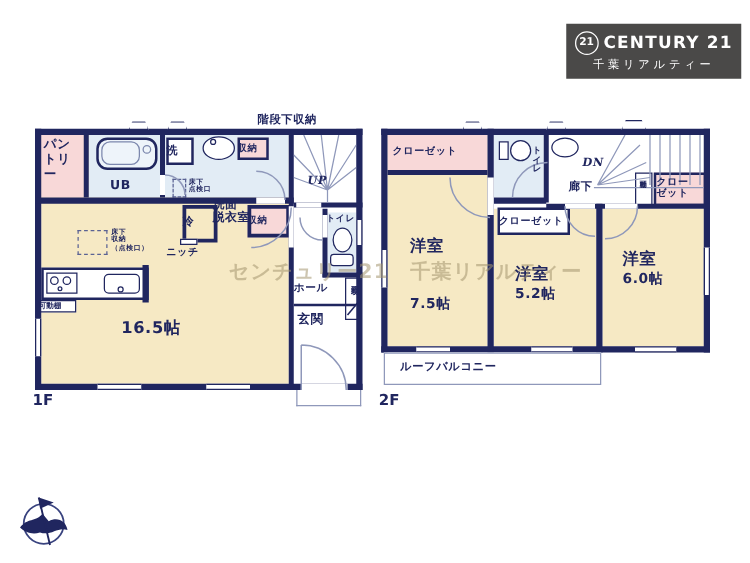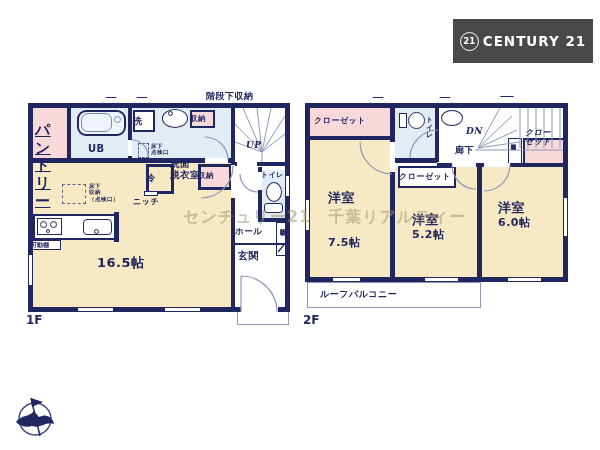--- a/index.html
+++ b/index.html
@@ -162,21 +162,21 @@
       <path d="M132,140 A16,16 0 0 1 148,156"></path>
       <path d="M360,142 A32,32 0 0 0 392,174"></path>
       <path d="M438,130 A28,28 0 0 0 410,158"></path>
       <path d="M452,165 A24,24 0 0 0 476,189"></path>
       <path d="M510,165 A26,26 0 0 1 484,191"></path>
       <path d="M278,252 L288,240" stroke="#20265f"></path>
     </g>
   </svg>
 
   <div class="lbl" style="left:206px;top:91px;width:72px;font-size:9px;">階段下収納</div>
-  <div class="lbl" style="left:35px;top:122px;width:30px;font-size:15px;text-decoration:underline;">パン
+  <div class="lbl" style="left:35px;top:110px;width:30px;font-size:10px;">パン
 トリー</div>
   <div class="lbl" style="left:88px;top:143px;width:24px;font-size:10px;">UB</div>
   <div class="lbl" style="left:133px;top:116px;width:22px;font-size:9px;">洗</div>
   <div class="lbl" style="left:190px;top:115px;width:25px;font-size:7.5px;">収納</div>
   <div class="lbl" style="left:170px;top:131px;width:48px;font-size:9.5px;margin-top:27px;">洗面
 脱衣室</div>
   <div class="lbl left" style="left:151px;top:143px;width:30px;font-size:5.5px;">床下
 点検口</div>
   <div class="lbl italic" style="left:246px;top:140px;width:24px;font-size:9px;">UP</div>
   <div class="lbl" style="left:146px;top:173px;width:28px;font-size:9px;">冷</div>
@@ -191,39 +191,40 @@
   <div class="lbl" style="left:235px;top:226px;width:40px;font-size:8.5px;">ホール</div>
   <div class="vlbl" style="left:278px;top:224px;font-size:6px;letter-spacing:0;">下駄箱</div>
   <div class="lbl" style="left:238px;top:250px;width:46px;font-size:10px;">玄関</div>
   <div class="floorlbl" style="left:26px;top:313px;">1F</div>
 
   <div class="lbl" style="left:314px;top:116px;width:72px;font-size:8px;">クローゼット</div>
   <div class="vlbl" style="left:424px;top:111px;font-size:7px;letter-spacing:0;">トイレ</div>
   <div class="lbl italic" style="left:466px;top:126px;width:24px;font-size:9px;">DN</div>
   <div class="lbl" style="left:455px;top:145px;width:32px;font-size:9px;">廊下</div>
   <div class="vlbl" style="left:511px;top:140px;font-size:5.5px;letter-spacing:0;">可動棚</div>
-  <div class="lbl" style="left:525px;top:128px;width:51px;font-size:8px;font-style:italic;">クロー
+  <div class="lbl" style="left:525px;top:141px;width:51px;font-size:8px;">クロー
 ゼット</div>
   <div class="lbl" style="left:399px;top:172px;width:56px;font-size:8px;">クローゼット</div>
   <div class="lbl" style="left:328px;top:190px;width:46px;font-size:13px;">洋室</div>
   <div class="lbl" style="left:328px;top:207px;width:46px;font-size:11px;margin-top:30px;">7.5帖</div>
   <div class="lbl" style="left:412px;top:212px;width:48px;font-size:13px;">洋室</div>
   <div class="lbl" style="left:412px;top:229px;width:48px;font-size:11px;">5.2帖</div>
   <div class="lbl" style="left:498px;top:200px;width:48px;font-size:13px;">洋室</div>
   <div class="lbl" style="left:498px;top:217px;width:48px;font-size:11px;">6.0帖</div>
   <div class="lbl" style="left:320px;top:289px;width:148px;font-size:9px;">ルーフバルコニー</div>
   <div class="floorlbl" style="left:303px;top:313px;">2F</div>
 
   <div id="watermark">センチュリー21　千葉リアルティー</div>
 
   <div id="logo">
     <div class="row">
       <div class="seal">21</div>
       <div class="brand">CENTURY 21</div>
     </div>
+    <div class="company">千葉リアルティー</div>
   </div>
 
   <svg style="left:8px;top:386px;" width="54" height="58" viewBox="0 0 54 58">
     <circle cx="27" cy="33" r="16" stroke="#39437f" stroke-width="1.4" fill="none"></circle>
     <path d="M8,36 C14,28 20,32 26,25 L31,31 C38,27 45,31 46,38 C38,35 33,43 24,40 C18,42 12,40 8,36 Z" fill="#20265f"></path>
     <path d="M32,50 L23,12" stroke="#20265f" stroke-width="1.5" fill="none"></path>
     <path d="M23,12 L35,16 L24,21 Z" fill="#20265f"></path>
   </svg>
 
 </div>

